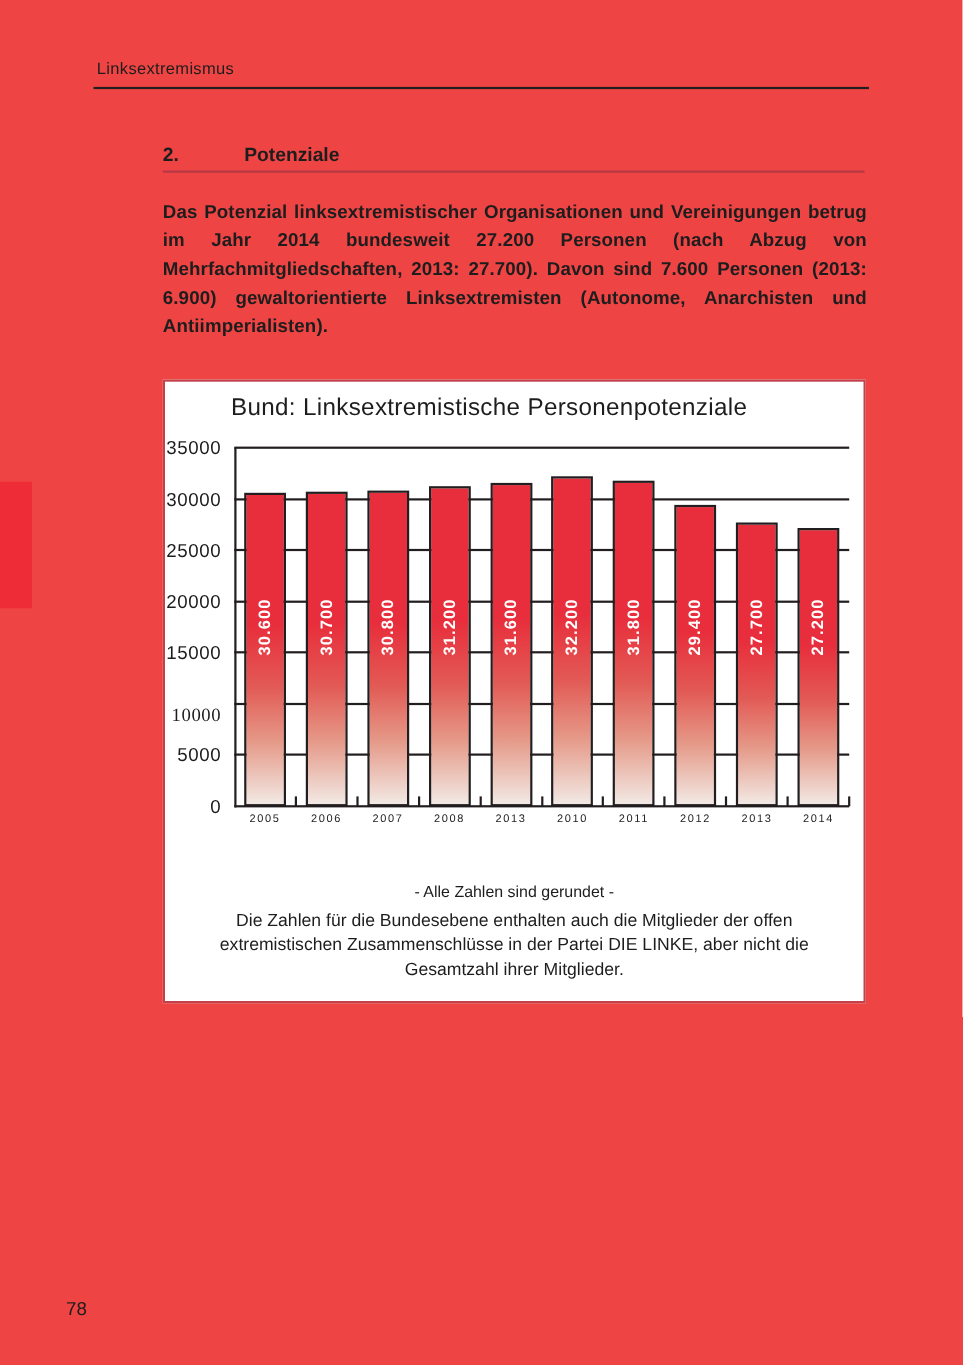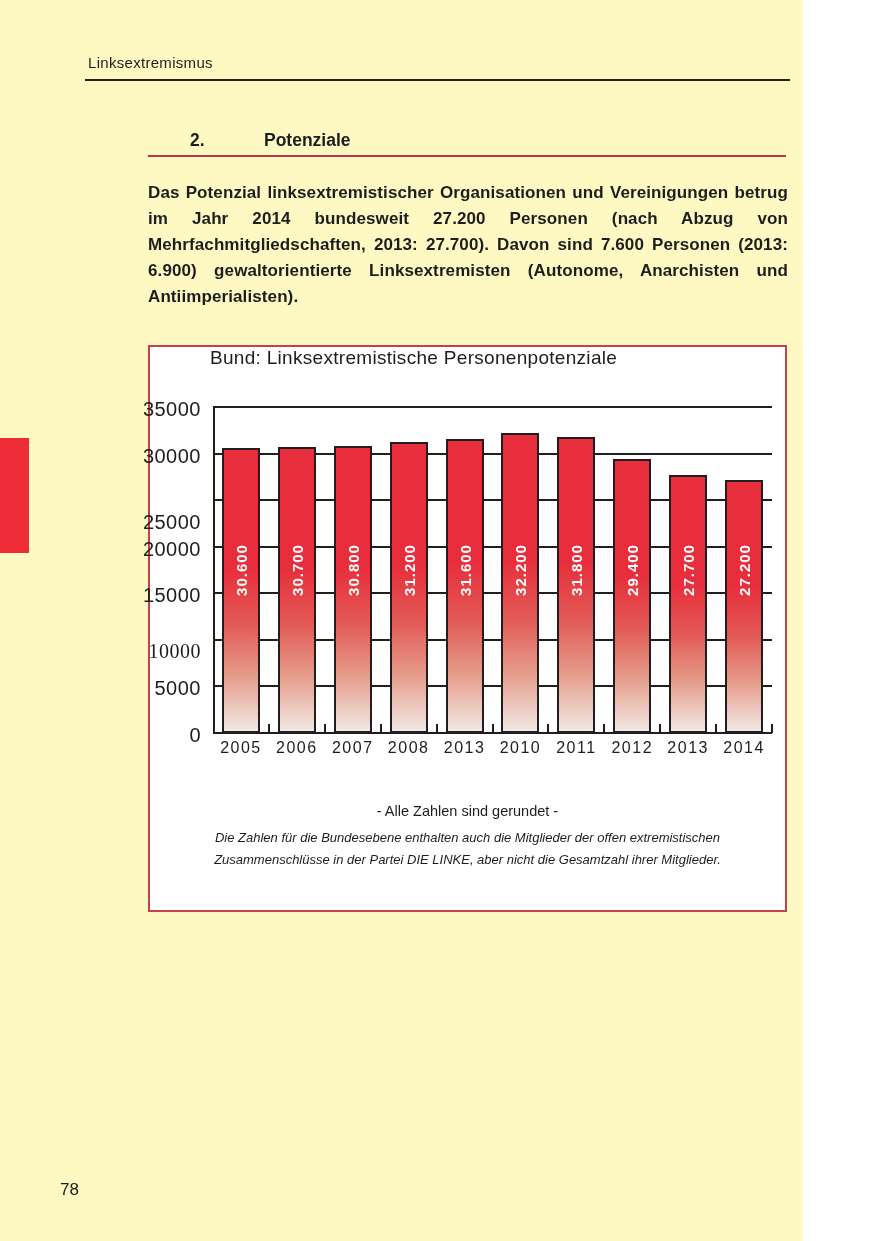--- a/index.html
+++ b/index.html
@@ -1,58 +1,58 @@
 <!DOCTYPE html>
 <html lang="de"><head>
 <meta charset="utf-8">
 <style>
   html,body { margin:0; padding:0; background:#ffffff; }
   .page {
-    position:relative; width:803px; height:1241px; background:#fef9c3;
+    position:relative; width:875px; height:1241px; background:#ef4444;
     font-family:"Liberation Sans","DejaVu Sans",sans-serif; color:#1d1d1d;
     overflow:hidden;
   }
   
   .running-head { position:absolute; left:88px; top:54px; font-size:15px; letter-spacing:.3px; }
   .head-rule    { position:absolute; left:85px; top:79px; width:705px; height:2px; background:#231f20; }
   
   .side-tab { position:absolute; left:0; top:438px; width:29px; height:115px; }
   
-  .section-heading { position:absolute; left:148px; top:130px; font-size:17.5px; font-weight:bold;margin-left:42px; }
+  .section-heading { position:absolute; left:148px; top:130px; font-size:17.5px; font-weight:bold; }
   .section-number  { display:inline-block; width:74px; }
   .heading-rule    { position:absolute; left:148px; top:155px; width:638px; height:2px; }
   
   .body-par {
     position:absolute; left:148px; width:640px; margin:0;
     font-size:17px; line-height:26px; text-align:justify; hyphens:manual; letter-spacing:.1px;
   }
   .par-1 { top:180px;font-weight:bold; }
   .par-2 { top:930px; }
   .par-3 { top:1032px; }
   
   .chart-frame {
     position:absolute; left:148px; top:345px; width:639px; height:567px;
     box-sizing:border-box; border:2px solid #c2414a; background:#fff;
   }
-  .chart-title { position:absolute; left:60px; top:0; font-size:19px; letter-spacing:.3px; white-space:nowrap; }
+  .chart-title { position:absolute; left:60px; top:10px; font-size:22px; letter-spacing:.3px; white-space:nowrap; }
   .plot { position:absolute; left:63px; top:60px; width:559px; height:326px; }
   .gridline   { position:absolute; left:0; width:559px; height:2px; background:#221d1e; z-index:1; }
   .yaxis      { position:absolute; left:0; top:0; width:2px; height:327px; background:#221d1e; z-index:3; }
-  .ytick-label{ position:absolute; left:-76px; width:64px; text-align:right; font-size:20px; letter-spacing:.5px; z-index:1; }
+  .ytick-label{ position:absolute; left:-76px; width:64px; text-align:right; font-size:17px; letter-spacing:.5px; z-index:1; }
   .bar        { position:absolute; bottom:0; width:38px; box-sizing:border-box; border:2px solid #221d1e; z-index:2; }
   .bar-label  {
     position:absolute; bottom:163px; transform:translate(-50%,50%) rotate(-90deg);
     color:#ffffff; font-weight:bold; font-size:15px; letter-spacing:1px; white-space:nowrap; z-index:4;
   }
   .cat-tick   { position:absolute; bottom:0; width:2px; height:9px; background:#221d1e; z-index:3; }
-  .xtick-label{ position:absolute; top:332px; text-align:center; font-size:16px; letter-spacing:1.5px; }
+  .xtick-label{ position:absolute; top:332px; text-align:center; font-size:10px; letter-spacing:1.5px; }
   .chart-note-1 { position:absolute; top:456px; left:0; right:0; text-align:center; font-size:14.5px; }
   .chart-note-2 {
     position:absolute; top:480px; left:50%; transform:translateX(-50%);
-    width:580px; text-align:center; font-size:13px; line-height:22px;font-style:italic;
+    width:580px; text-align:center; font-size:16px; line-height:22px;
   }
   
   .page-number { position:absolute; left:60px; top:1180px; font-size:17px; }
 </style>
 </head>
 <body>
 
 <div class="page">
 
   <div class="running-head">Linksextremismus</div>
@@ -74,21 +74,21 @@
         <div class="ytick-label" style="top: 317px;">0</div>
         <div class="gridline" style="top: 278.429px; background: rgb(34, 29, 30);"></div>
         <div class="ytick-label" style="top: 270.429px;">5000</div>
         <div class="gridline" style="top: 231.857px; background: rgb(34, 29, 30);"></div>
         <div class="ytick-label" style="top: 233px; font-family: Liberation Serif, serif;">10000</div>
         <div class="gridline" style="top: 185.286px; background: rgb(34, 29, 30);"></div>
         <div class="ytick-label" style="top: 177.286px;">15000</div>
         <div class="gridline" style="top: 138.714px; background: rgb(34, 29, 30);"></div>
         <div class="ytick-label" style="top: 130.714px;">20000</div>
         <div class="gridline" style="top: 92.1429px; background: rgb(34, 29, 30);"></div>
-        <div class="ytick-label" style="top: 84.1429px; margin-top: 20px;">25000</div>
+        <div class="ytick-label" style="top: 84.1429px;">25000</div>
         <div class="gridline" style="top: 45.5714px; background: rgb(34, 29, 30);"></div>
         <div class="ytick-label" style="top: 37.5714px;">30000</div>
         <div class="gridline" style="top: -1px; background: rgb(34, 29, 30);"></div>
         <div class="ytick-label" style="top: -9px;">35000</div>
         <div class="yaxis" style="background: rgb(34, 29, 30);"></div>
         <div class="bar" style="left: 8.95px; height: 285.017px; background: linear-gradient(rgb(232, 46, 60) 0%, rgb(232, 46, 60) 42%, rgb(226, 90, 85) 62%, rgb(229, 154, 137) 80%, rgb(242, 233, 228) 100%); border-color: rgb(34, 29, 30);"></div>
         <div class="bar-label" style="left: 27.95px;">30.600</div>
         <div class="cat-tick" style="left: 54.9px; background: rgb(34, 29, 30);"></div>
         <div class="xtick-label" style="left: 0px; width: 55.9px;">2005</div>
         <div class="bar" style="left: 64.85px; height: 285.949px; background: linear-gradient(rgb(232, 46, 60) 0%, rgb(232, 46, 60) 42%, rgb(226, 90, 85) 62%, rgb(229, 154, 137) 80%, rgb(242, 233, 228) 100%); border-color: rgb(34, 29, 30);"></div>

